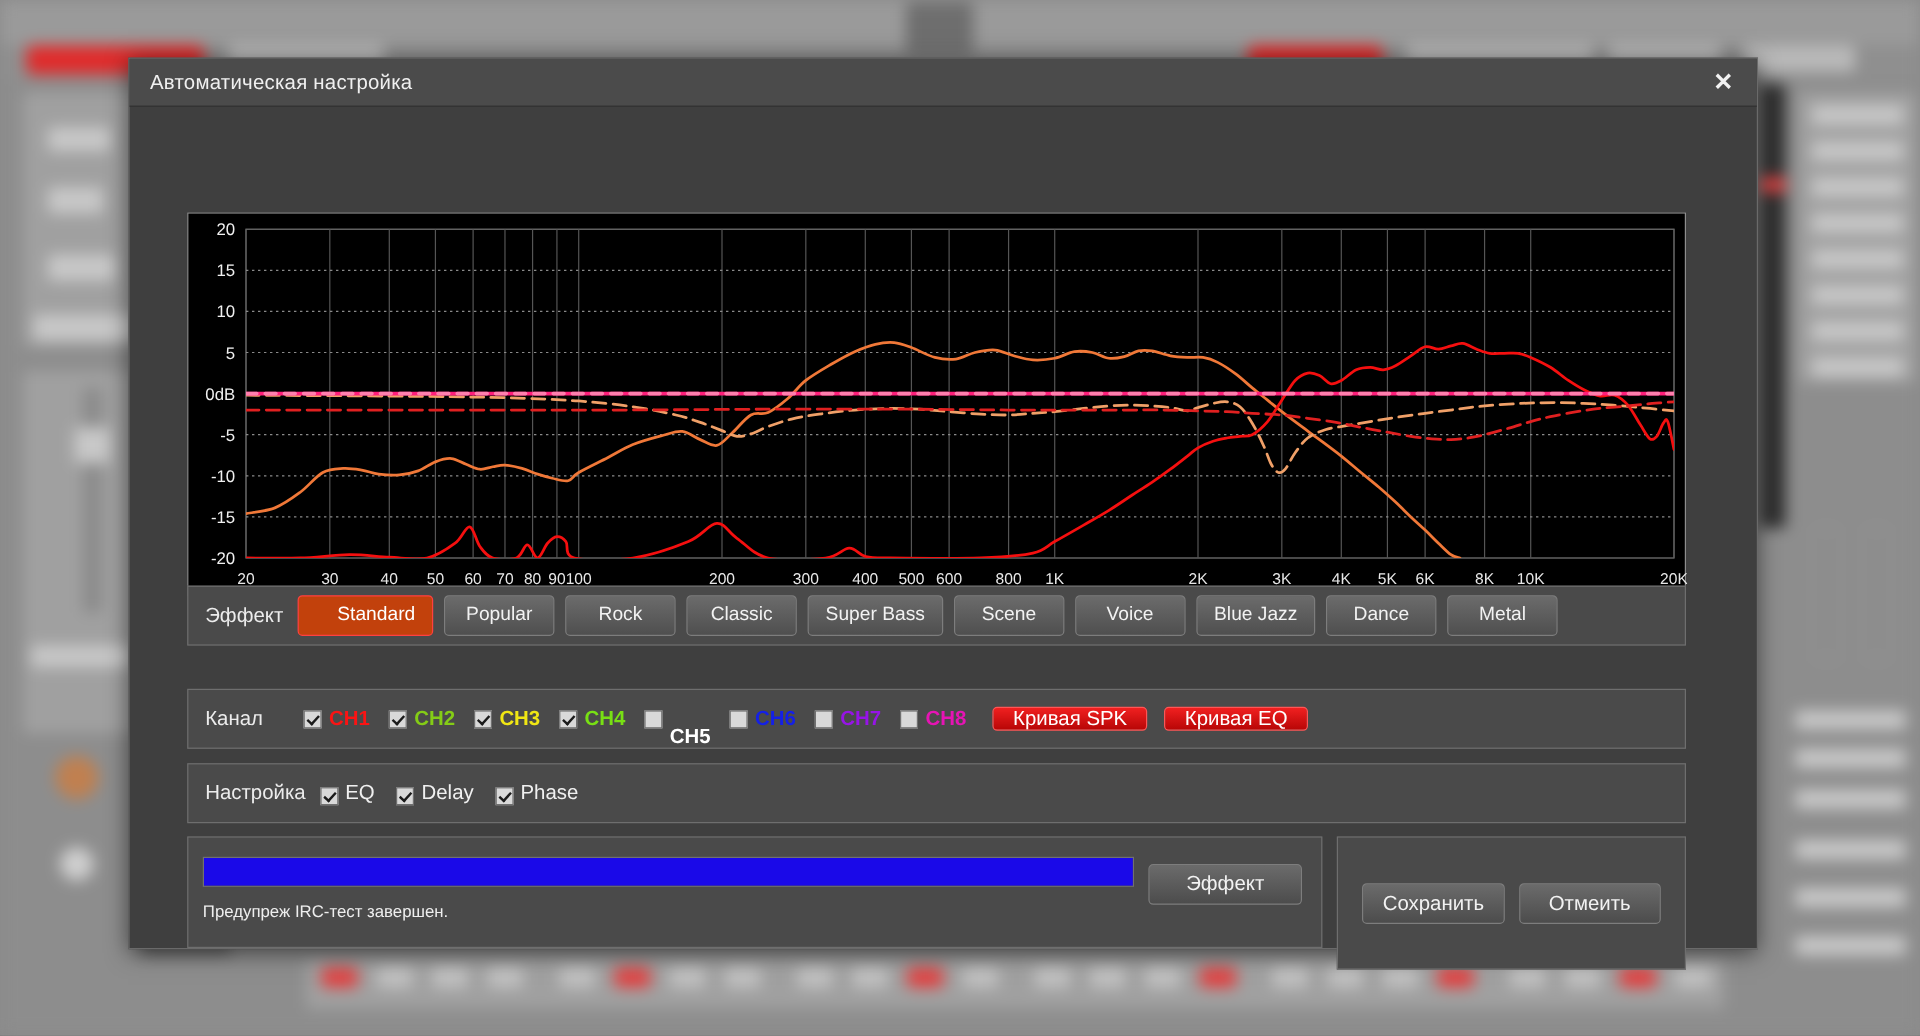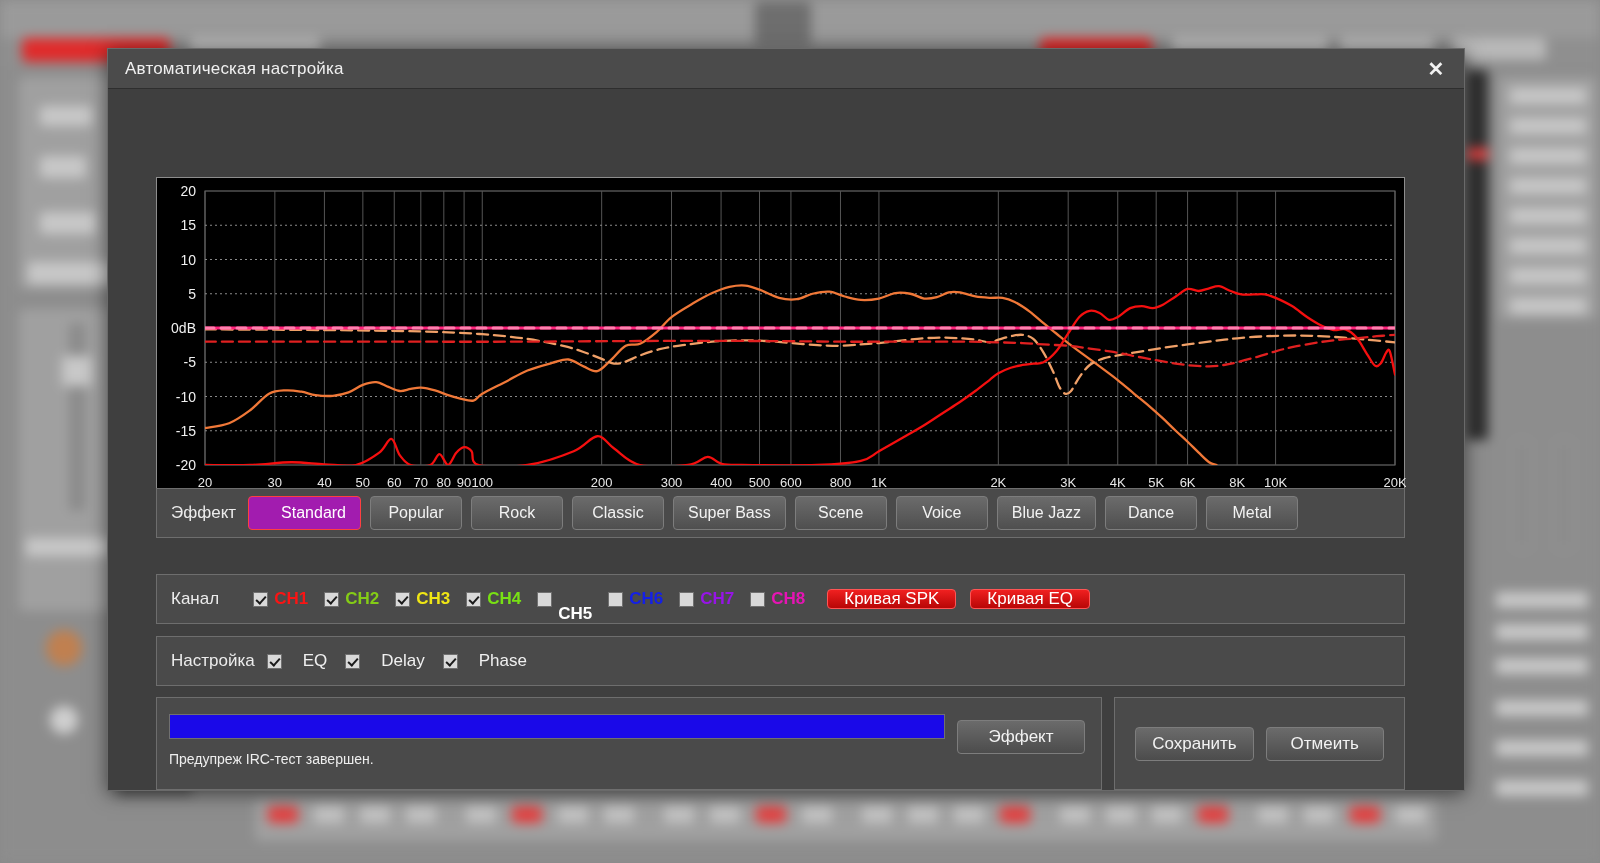--- a/index.html
+++ b/index.html
@@ -90,21 +90,21 @@
     border: 1px solid #7d7d7d;
     background: linear-gradient(#6b6b6b, #4f4f4f);
     color: #f2f2f2;
     font-size: 16px;
     font-family: "Liberation Sans", sans-serif;
     cursor: pointer;
     display:flex; align-items:center; justify-content:center;
     white-space: nowrap;
   }
   .preset-btn.active {
-    background: #a21caf;
+    background: #c2410c;
     border: 1px solid #ff4040;
     color: #fff;
     padding-left: 32px;
   }
 
   
   #channel-row { left: 48px; top: 485px; width: 1249px; height: 50px; }
   .ch-item { display:flex; align-items:center; margin-right: 16px; }
   .cbox {
     width: 15px; height: 15px;
@@ -131,21 +131,21 @@
     background: linear-gradient(#f02020, #b80606);
     color: #fff; font-size: 17px;
     font-family: "Liberation Sans", sans-serif;
     cursor: pointer;
     display:flex; align-items:center; justify-content:center;
     white-space: nowrap;
   }
 
   
   #setting-row { left: 48px; top: 547px; width: 1249px; height: 50px; }
-  .set-item { display:flex; align-items:center; margin-right: 18px; gap: 15px; }
+  .set-item { display:flex; align-items:flex-end; margin-right: 18px; }
   .set-name { color: #f0f0f0; font-size: 17px; }
 
   
   #progress-panel {
     position:absolute; left: 48px; top: 608px; width: 946px; height: 93px;
     background: #4a4a4a; border: 1px solid #6e6e6e;
   }
   #progress-track {
     position:absolute; left: 12px; top: 16px;
     width: 776px; height: 25px;
@@ -161,21 +161,21 @@
     width: 128px; height: 34px;
     border-radius: 4px; border:1px solid #7d7d7d;
     background: linear-gradient(#6b6b6b, #4c4c4c);
     color: #f2f2f2; font-size: 17px;
     font-family: "Liberation Sans", sans-serif;
     cursor:pointer;
   }
 
   
   #action-panel {
-    position:absolute; left: 1006px; top: 608px; width: 291px; height: 93px;
+    position:absolute; left: 1006px; top: 608px; width: 291px; height: 111px;
     background: #4a4a4a; border: 1px solid #6e6e6e;
     display:flex; align-items:center; justify-content:center; gap: 12px;
   }
   .action-btn {
     height: 34px; padding: 0 16px;
     border-radius: 4px; border:1px solid #7d7d7d;
     background: linear-gradient(#6b6b6b, #4c4c4c);
     color: #f2f2f2; font-size: 17px;
     font-family: "Liberation Sans", sans-serif;
     cursor:pointer; min-width: 118px;

